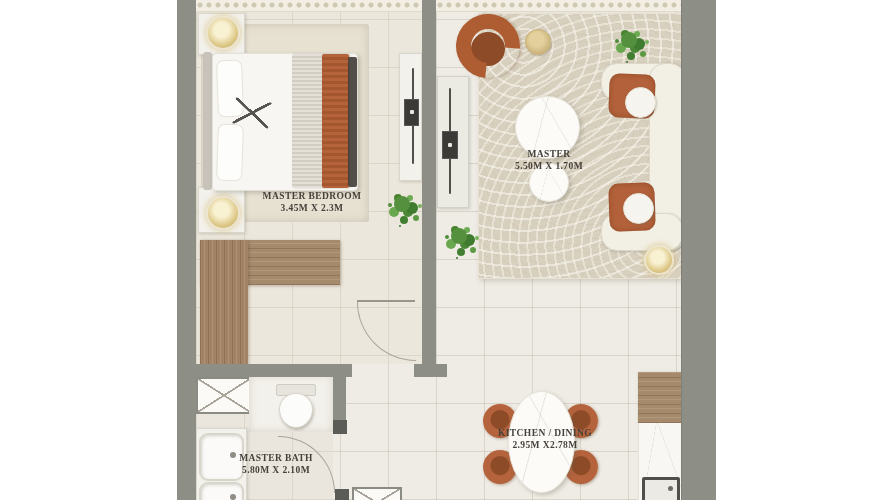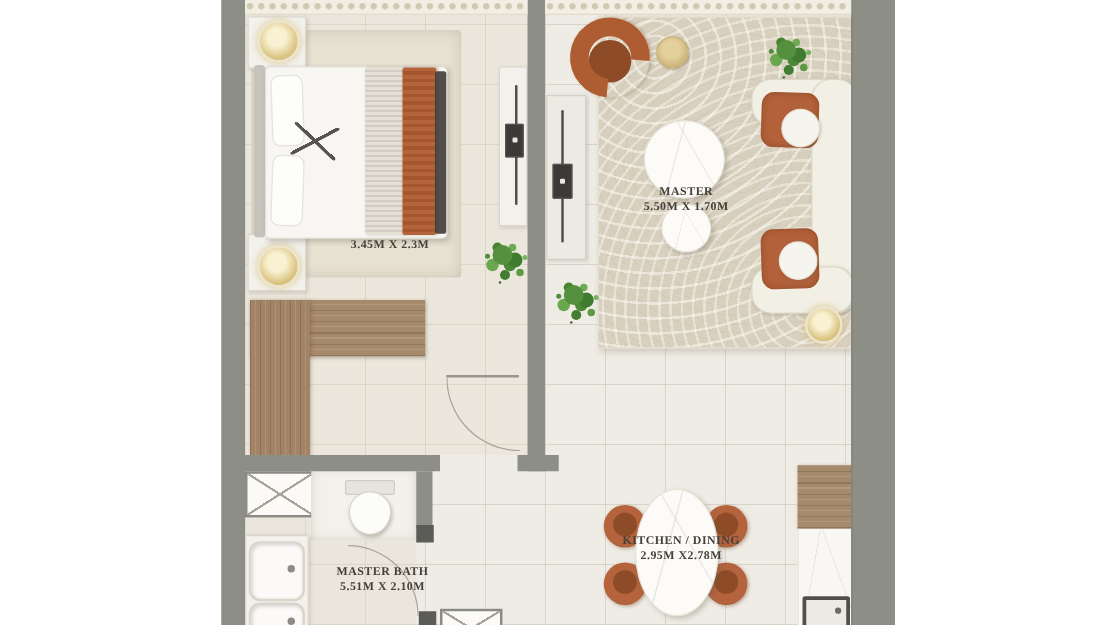--- a/index.html
+++ b/index.html
@@ -165,28 +165,29 @@
   <div class="abs wall-dark" style="left:335px;top:489px;width:14px;height:11px;"></div>
 
   <div class="abs trim" style="left:196px;top:0;width:226px;height:11px;"></div>
   <div class="abs trim" style="left:436px;top:0;width:245px;height:11px;"></div>
 
   <div class="abs" style="left:357px;top:300px;width:58px;height:2px;background:#9a958a;"></div>
   <div class="abs arc arc-bl" style="left:357px;top:302px;width:58px;height:58px;"></div>
   <div class="abs arc arc-tr" style="left:278px;top:436px;width:56px;height:56px;"></div>
 
   <div class="abs room-label" style="left:232px;top:191px;width:160px;">
+    <div>MASTER BEDROOM</div>
     <div>3.45M X 2.3M</div>
   </div>
   <div class="abs room-label" style="left:489px;top:149px;width:120px;">
     <div>MASTER</div>
     <div>5.50M X 1.70M</div>
   </div>
-  <div class="abs room-label" style="left:236px;top:453px;width:140px;">
+  <div class="abs room-label" style="left:206px;top:453px;width:140px;">
     <div>MASTER BATH</div>
-    <div>5.51M X 2.10M</div>
+    <div>5.80M X 2.10M</div>
   </div>
   <div class="abs room-label" style="left:475px;top:428px;width:140px;">
     <div>KITCHEN / DINING</div>
     <div>2.95M X2.78M</div>
   </div>
 
 </div>
 
 </body></html>

